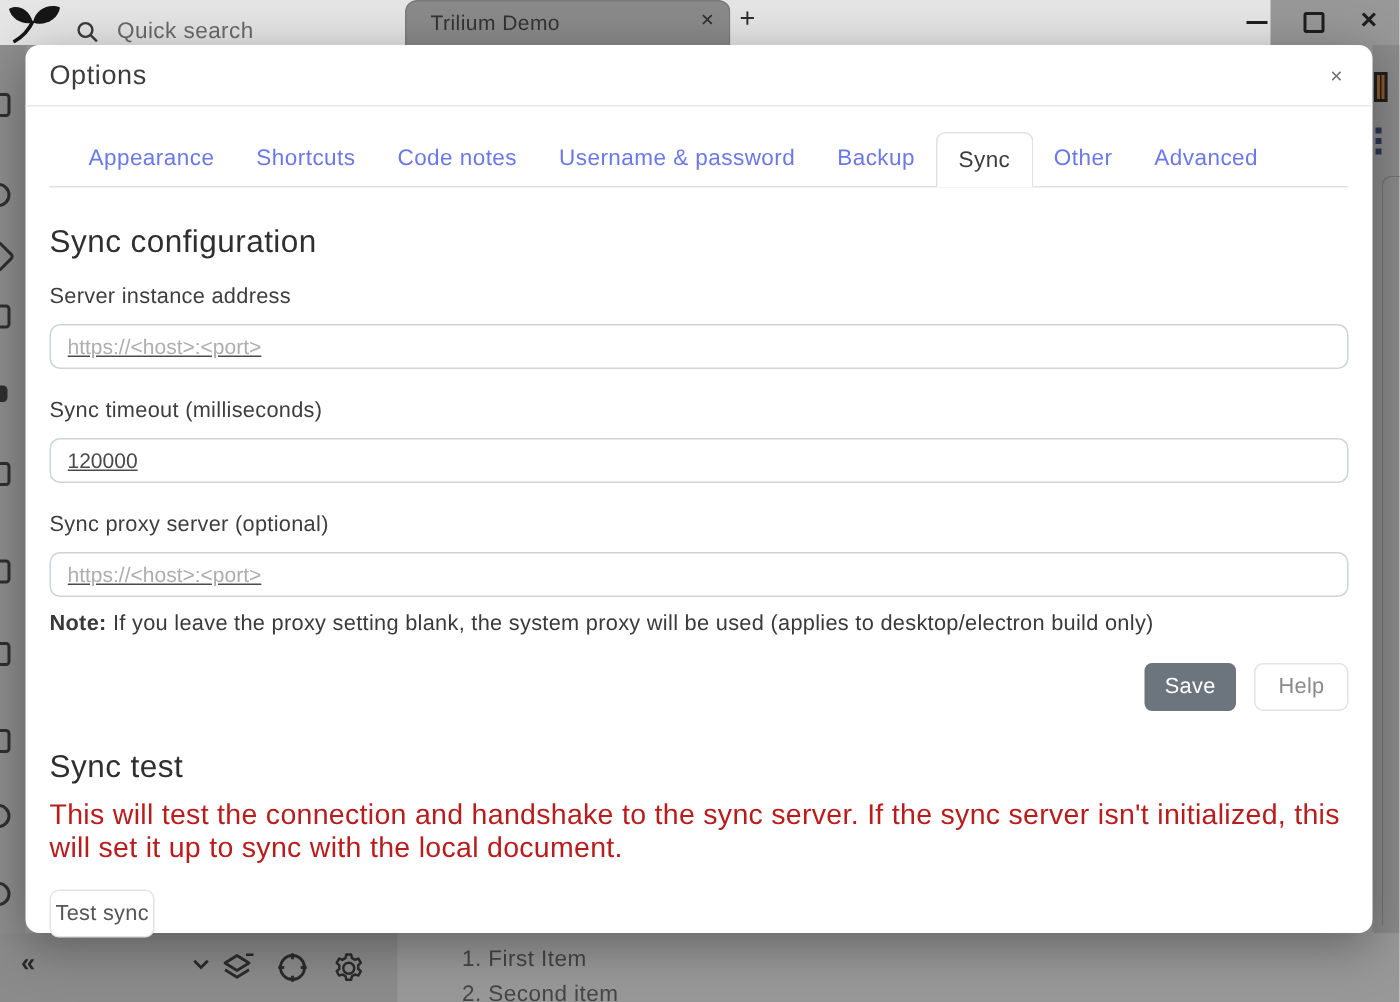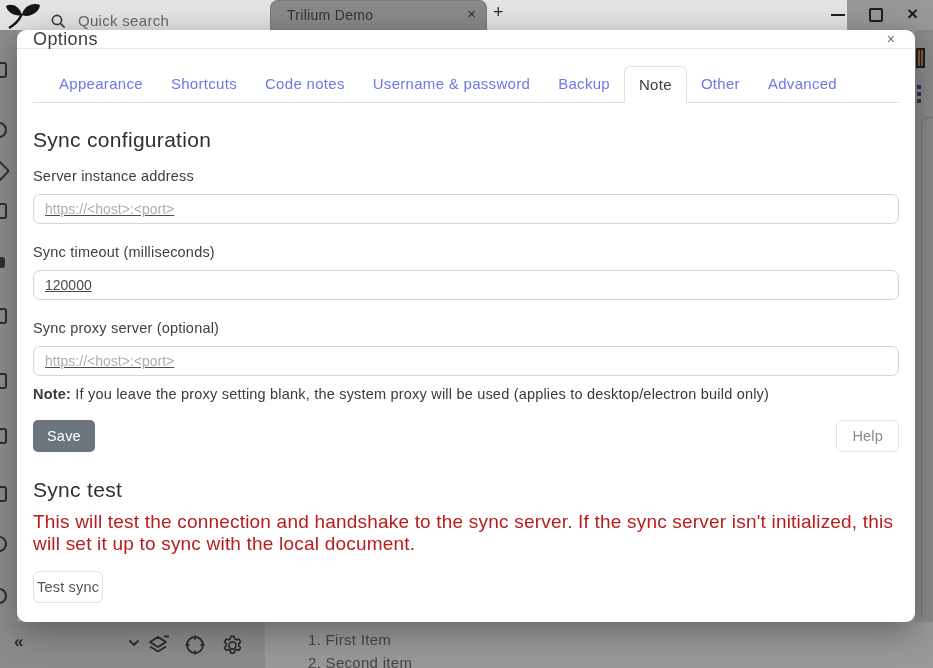--- a/index.html
+++ b/index.html
@@ -40,40 +40,40 @@
   .bottombar { position:absolute; left:0; top:622px; width:933px; height:46px; background:#989898; }
   .bottom-left { position:absolute; left:0; top:0; width:265px; height:46px; background:#8b8b8b; }
   .collapse-gl { position:absolute; left:14px; top:10px; font-size:17px; font-weight:700; color:#2b2b2b; }
   .b-ico { position:absolute; top:12px; color:#2b2b2b; }
   .doc-lines { position:absolute; left:308px; top:6px; font-size:15px; color:#454545; letter-spacing:.3px; line-height:23px; }
 
   
   .modal { position:absolute; left:17px; top:30px; width:898px; height:592px; background:#fff;
            border-radius:9px; box-shadow:0 8px 34px rgba(0,0,0,.35); }
   .modal-header { display:flex; justify-content:space-between; align-items:center;
-                  padding:5px 16px; height:19px; border-bottom:1px solid #e9e9ec; }
+                  padding:5px 16px; height:41px; border-bottom:1px solid #e9e9ec; }
   .modal-title { font-size:18px; color:#3d3d3d; letter-spacing:.4px; }
   .modal-close { font-size:14px; color:#6e6e6e; padding:0 4px; cursor:pointer; }
 
   .tabs { display:flex; margin:17px 16px 0 16px; padding-left:12px; border-bottom:1px solid #dee2e6; }
   .tab { font-size:15px; color:#6b78e8; padding:8px 14px; letter-spacing:.3px; line-height:19px; cursor:pointer; white-space:nowrap; }
   .tab.active { color:#3c3c3c; background:#fff; border:1px solid #dfe1e5; border-bottom:1px solid #fff;
                 margin-bottom:-1px; border-radius:6px 6px 0 0; }
 
   .modal-body { padding:0 16px; }
   .h-section { font-size:21px; font-weight:400; color:#2f2f2f; letter-spacing:.3px; margin-top:24px; line-height:25px; }
   .fld-label { font-size:14.5px; color:#3e3e3e; letter-spacing:.2px; margin-top:16px; line-height:17px; }
   .fld-label.gap { margin-top:20px; }
   .txt-input { display:block; width:100%; height:30px; margin-top:9px; padding:0 11px;
                font-family:"Liberation Sans", sans-serif; font-size:14px; color:#4a4a4a;
                border:1px solid #cfd4d9; border-radius:7px; outline:none; background:#fff;text-decoration:underline; }
   .txt-input::placeholder { color:#aeaeae; }
   .note-line { margin-top:10px; font-size:14.5px; color:#3a3a3a; letter-spacing:.2px; line-height:17px; }
   .note-line b { font-weight:700; }
-  .btn-row { display:flex; justify-content:space-between; margin-top:17px; }
+  .btn-row { display:flex; justify-content:flex-end; margin-top:17px;gap:12px; }
   .btn { font-family:"Liberation Sans", sans-serif; font-size:14.5px; letter-spacing:.2px; cursor:pointer; }
   .btn-save { background:#6c757d; color:#fff; border:none; border-radius:5px; padding:7px 14px; }
   .btn-help { background:#fff; color:#8a8a8a; border:1px solid #e3e3e3; border-radius:6px; padding:7px 15px; }
   .sync-desc { margin-top:9px; font-size:19px; color:#b91c1c; letter-spacing:.2px; line-height:22px; max-width:872px; }
   .btn-test { background:#fff; color:#555; border:1px solid #e3e3e3; border-radius:6px; padding:7px 3px; margin-top:16px; }
 </style>
 </head>
 <body>
 
 <div class="titlebar">
@@ -154,21 +154,21 @@
     <span class="modal-title">Options</span>
     <span class="modal-close">×</span>
   </div>
 
   <div class="tabs">
     <span class="tab">Appearance</span>
     <span class="tab">Shortcuts</span>
     <span class="tab">Code notes</span>
     <span class="tab">Username &amp; password</span>
     <span class="tab">Backup</span>
-    <span class="tab active">Note</span>
+    <span class="tab active">Sync</span>
     <span class="tab">Other</span>
     <span class="tab">Advanced</span>
   </div>
 
   <div class="modal-body">
     <div class="h-section">Sync configuration</div>
 
     <div class="fld-label">Server instance address</div>
     <input class="txt-input" type="text" placeholder="https://&lt;host&gt;:&lt;port&gt;" style="">
 

